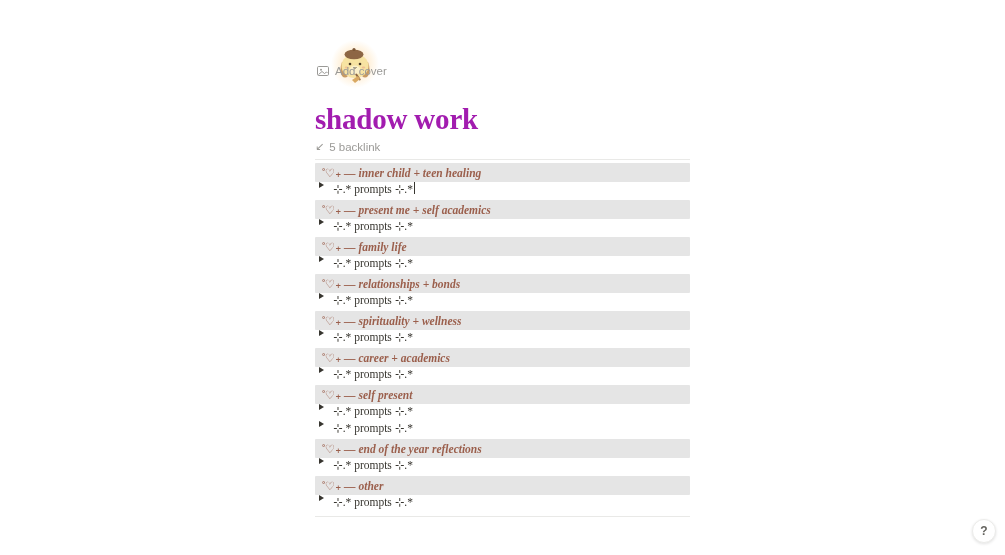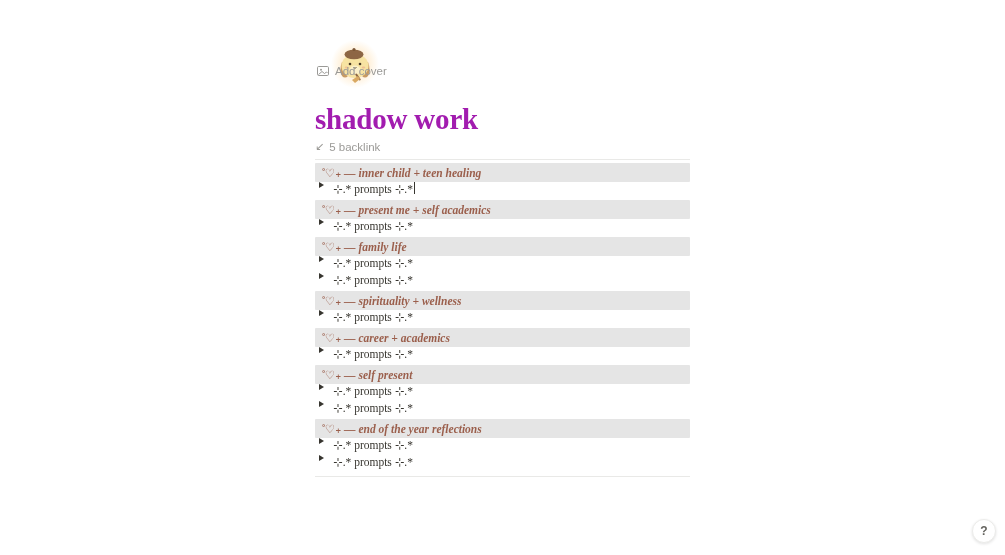--- a/index.html
+++ b/index.html
@@ -203,20 +203,23 @@
     </div>
 
     <div class="section-header">
       <span class="hdr-text">˚♡₊ — family life</span>
     </div>
     <div class="toggle-row">
       <span class="toggle-triangle"></span>
       <span class="toggle-text">⊹.* prompts ⊹.*</span>
     </div>
 
+    <div class="section-header">
+      <span class="hdr-text">˚♡₊ — relationships + bonds</span>
+    </div>
     <div class="toggle-row">
       <span class="toggle-triangle"></span>
       <span class="toggle-text">⊹.* prompts ⊹.*</span>
     </div>
 
     <div class="section-header">
       <span class="hdr-text">˚♡₊ — spirituality + wellness</span>
     </div>
     <div class="toggle-row">
       <span class="toggle-triangle"></span>
@@ -245,20 +248,23 @@
     </div>
 
     <div class="section-header">
       <span class="hdr-text">˚♡₊ — end of the year reflections</span>
     </div>
     <div class="toggle-row">
       <span class="toggle-triangle"></span>
       <span class="toggle-text">⊹.* prompts ⊹.*</span>
     </div>
 
+    <div class="section-header">
+      <span class="hdr-text">˚♡₊ — other</span>
+    </div>
     <div class="toggle-row">
       <span class="toggle-triangle"></span>
       <span class="toggle-text">⊹.* prompts ⊹.*</span>
     </div>
 
     <div class="bottom-divider"></div>
   </div>
 </div>
 
 <div class="help-btn">

